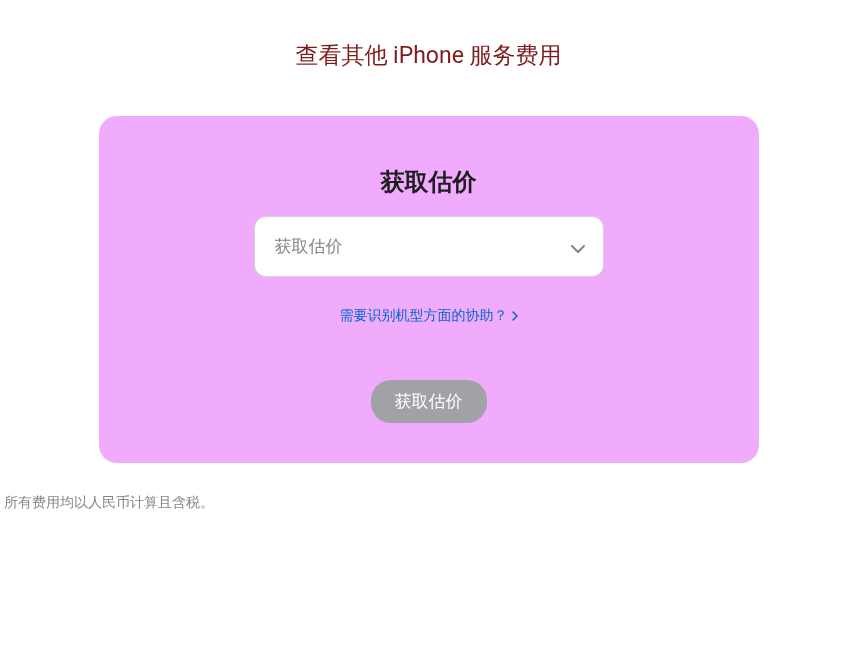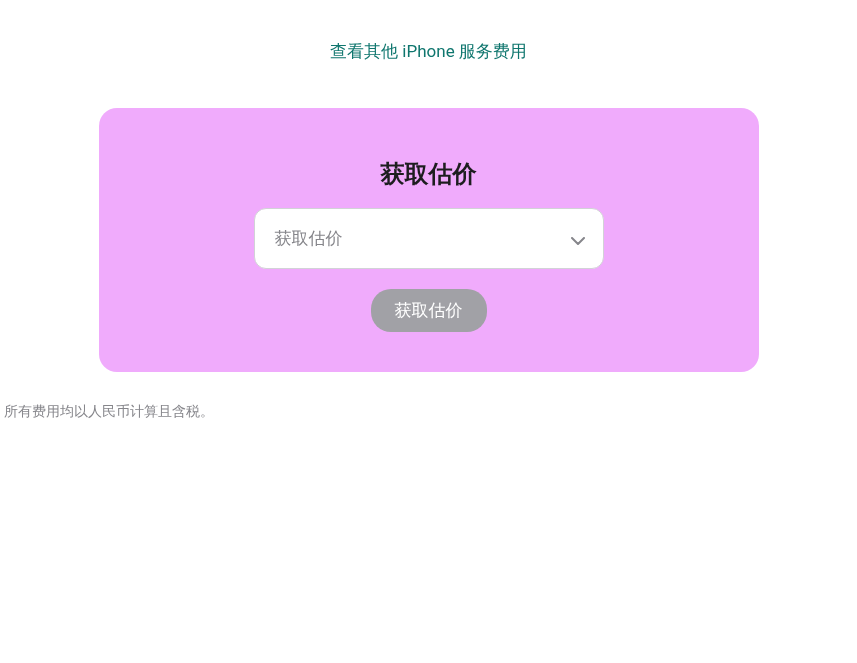--- a/index.html
+++ b/index.html
@@ -13,22 +13,22 @@
       width: 857px;
       height: 663px;
       color: #333;
     }
     .container {
       width: 100%;
       padding-top: 40px;
     }
     .top-link {
       text-align: center;
-      color: #0f766e;
-      font-size: 17px;
+      color: #7f1d1d;
+      font-size: 23px;
       margin-bottom: 45px;
       cursor: pointer;
     }
     .card {
       background: #f0abfc;
       border-radius: 18px;
       width: 660px;
       margin: 0 auto;
       padding: 50px 40px 40px;
       text-align: center;
@@ -111,20 +111,26 @@
         <span>获取估价</span>
         <span class="chevron">
           <svg width="14" height="8" viewBox="0 0 14 8" fill="none">
             <path d="M1 1L7 7L13 1" stroke="#86868b" stroke-width="2" stroke-linecap="round" stroke-linejoin="round"></path>
           </svg>
         </span>
       </div>
     </div>
 
 
+    <div class="help-link">
+      <span>需要识别机型方面的协助？</span>
+      <svg width="6" height="10" viewBox="0 0 6 10" fill="none">
+        <path d="M1 1L5 5L1 9" stroke="#0066cc" stroke-width="1.5" stroke-linecap="round" stroke-linejoin="round"></path>
+      </svg>
+    </div>
 
     <div>
       <button class="submit-btn">获取估价</button>
     </div>
   </div>
 
   <div class="footer-text">
     <p>所有费用均以人民币计算且含税。</p>
 
   </div>

